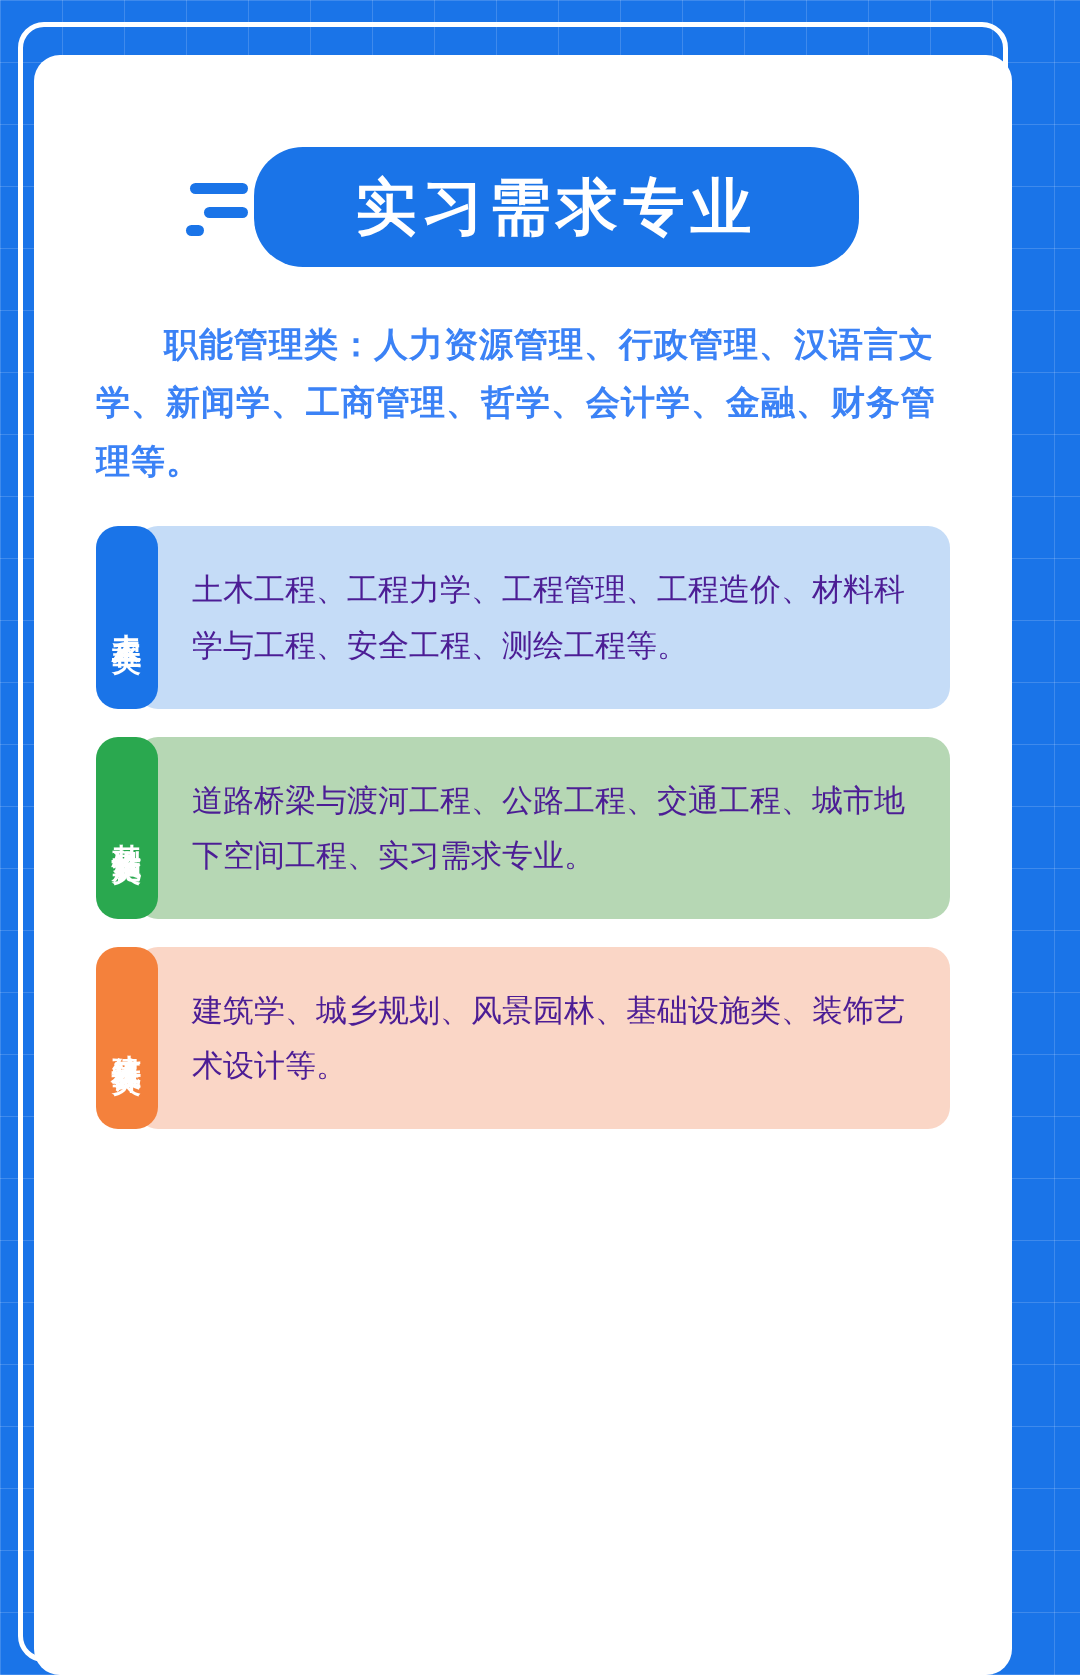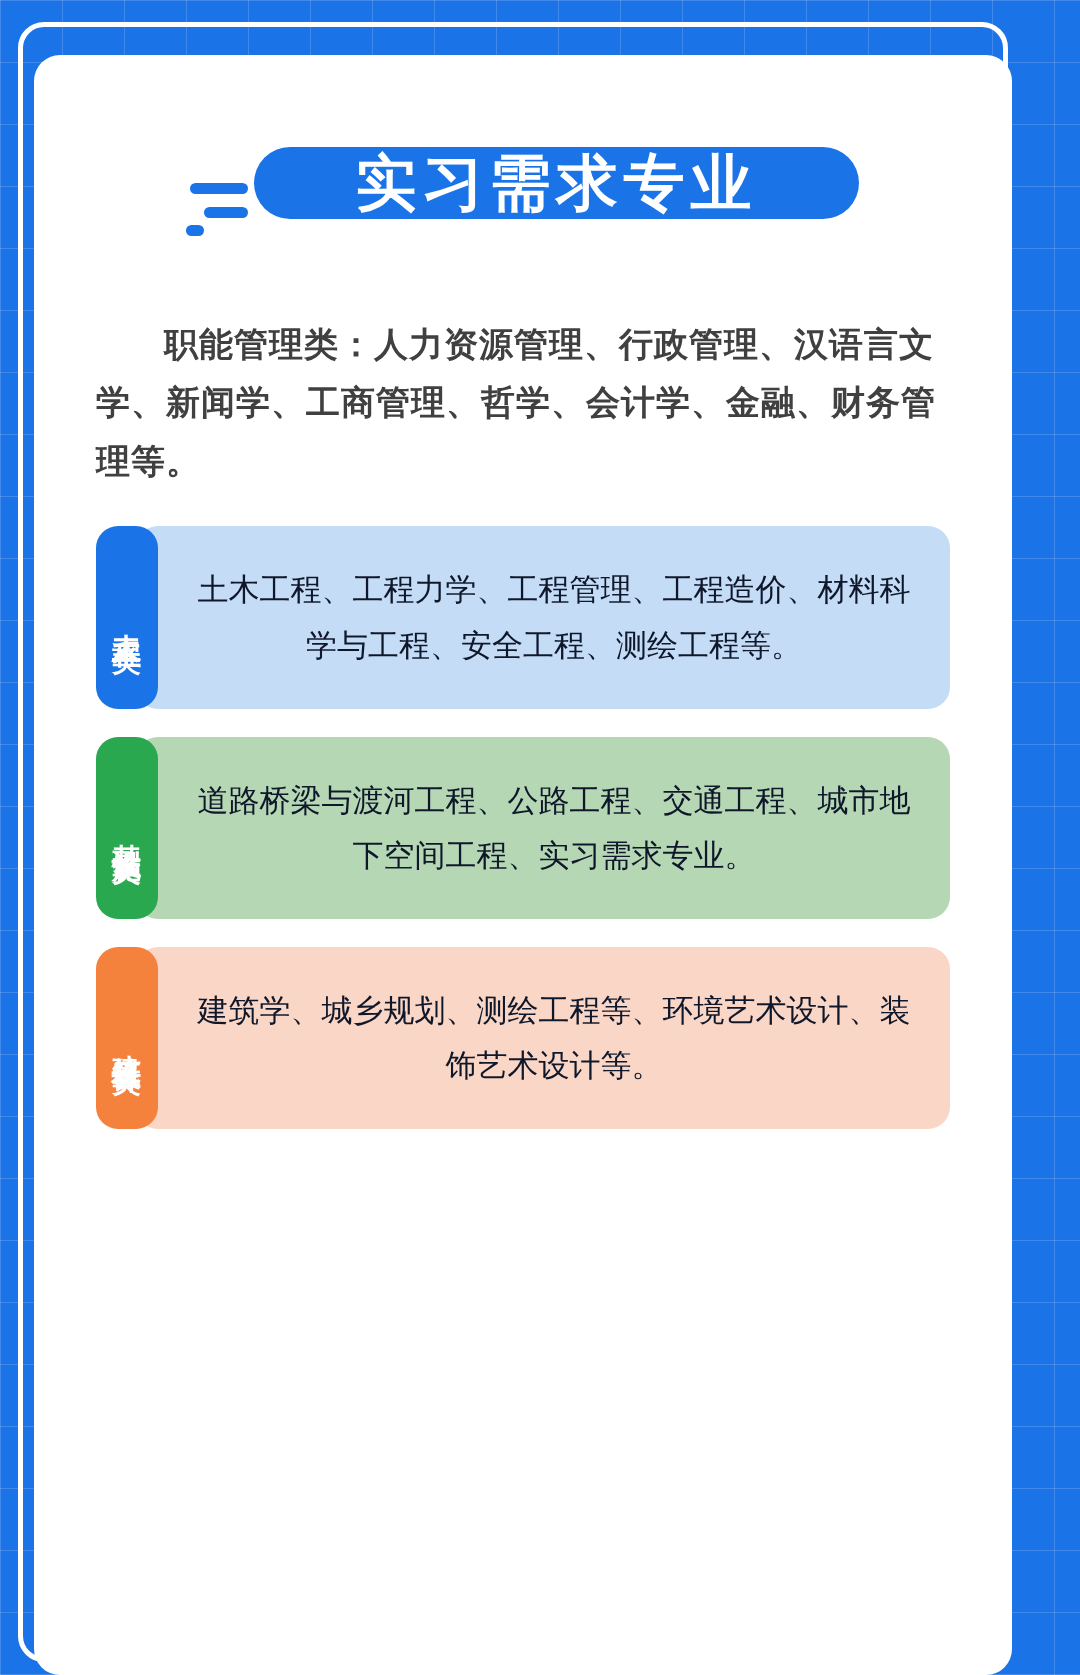--- a/index.html
+++ b/index.html
@@ -65,42 +65,42 @@
     border-radius: 6px;
   }
   .dash.d1 { left: 6px;  top: 20px; width: 58px; height: 11px; }
   .dash.d2 { left: 20px; top: 44px; width: 44px; height: 11px; }
   .dash.d3 { left: 2px;  top: 62px; width: 18px; height: 11px; }
   .title-pill {
     position: absolute;
     left: 220px;
     top: 0;
     width: 605px;
-    height: 72px;
+    height: 120px;
     background: #1a74e8;
     border-radius: 49px;
     display: flex;
     align-items: center;
     justify-content: center;
   }
   .title-text {
     color: #ffffff;
     font-size: 61px;
     font-weight: bold;
     letter-spacing: 6px;
     line-height: 1;
     font-family: "Liberation Sans", sans-serif;
   }
 
   
   .intro {
     margin: 58px 62px 0 62px;
     font-size: 34px;
     font-weight: bold;
-    color: #404040;
+    color: #3b82f6;
     line-height: 1.72;
     text-indent: 68px;
     letter-spacing: 1px;
   }
 
   
   .cats {
     margin: 36px 62px 0 62px;
   }
   .cat {
@@ -125,26 +125,25 @@
     box-sizing: border-box;
     position: relative;
     z-index: 2;
   }
   .cat-body {
     flex: 1;
     margin-left: -22px;
     padding: 36px 34px 36px 56px;
     border-radius: 22px;
     font-size: 31px;
-    color: #0f172a;
+    color: #4c1d95;
     line-height: 1.78;
     box-sizing: border-box;
     display: flex;
     align-items: center;
-    text-align: center;
   }
 </style>
 </head>
 <body>
 
 <div class="bg-grid"></div>
 <div class="card-outline"></div>
 
 <div class="card">
 
@@ -168,18 +167,18 @@
       <div class="cat-body" style="background:#c5dcf7">土木工程、工程力学、工程管理、工程造价、材料科学与工程、安全工程、测绘工程等。</div>
     </div>
 
     <div class="cat">
       <div class="cat-tab" style="background:#2aa84f">基础设施类</div>
       <div class="cat-body" style="background:#b6d7b4">道路桥梁与渡河工程、公路工程、交通工程、城市地下空间工程、实习需求专业。</div>
     </div>
 
     <div class="cat">
       <div class="cat-tab" style="background:#f4813c">建筑设计类</div>
-      <div class="cat-body" style="background:#fad6c6">建筑学、城乡规划、测绘工程等、环境艺术设计、装饰艺术设计等。</div>
+      <div class="cat-body" style="background:#fad6c6">建筑学、城乡规划、风景园林、基础设施类、装饰艺术设计等。</div>
     </div>
 
 
   </div>
 </div>
 
 </body></html>

